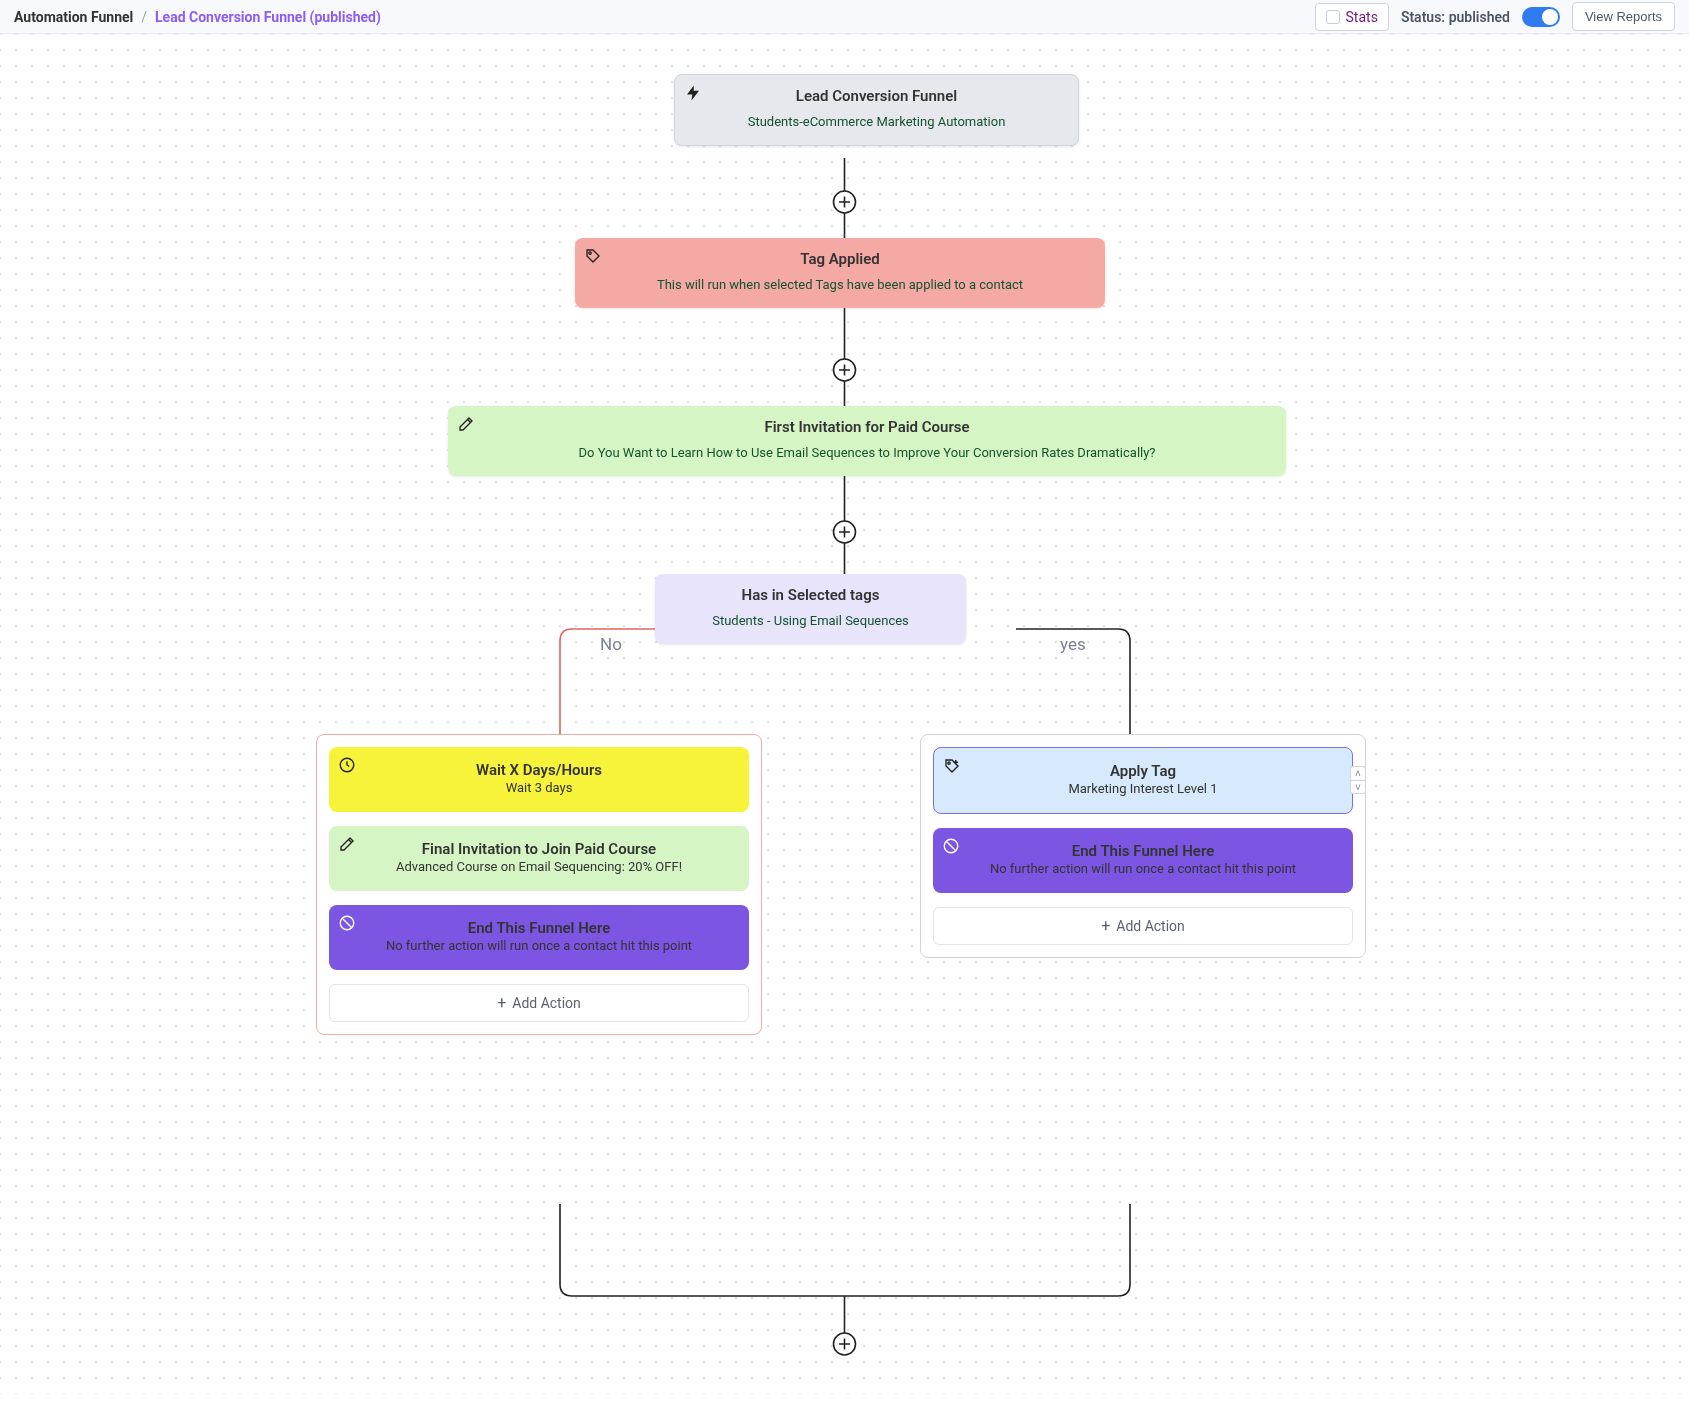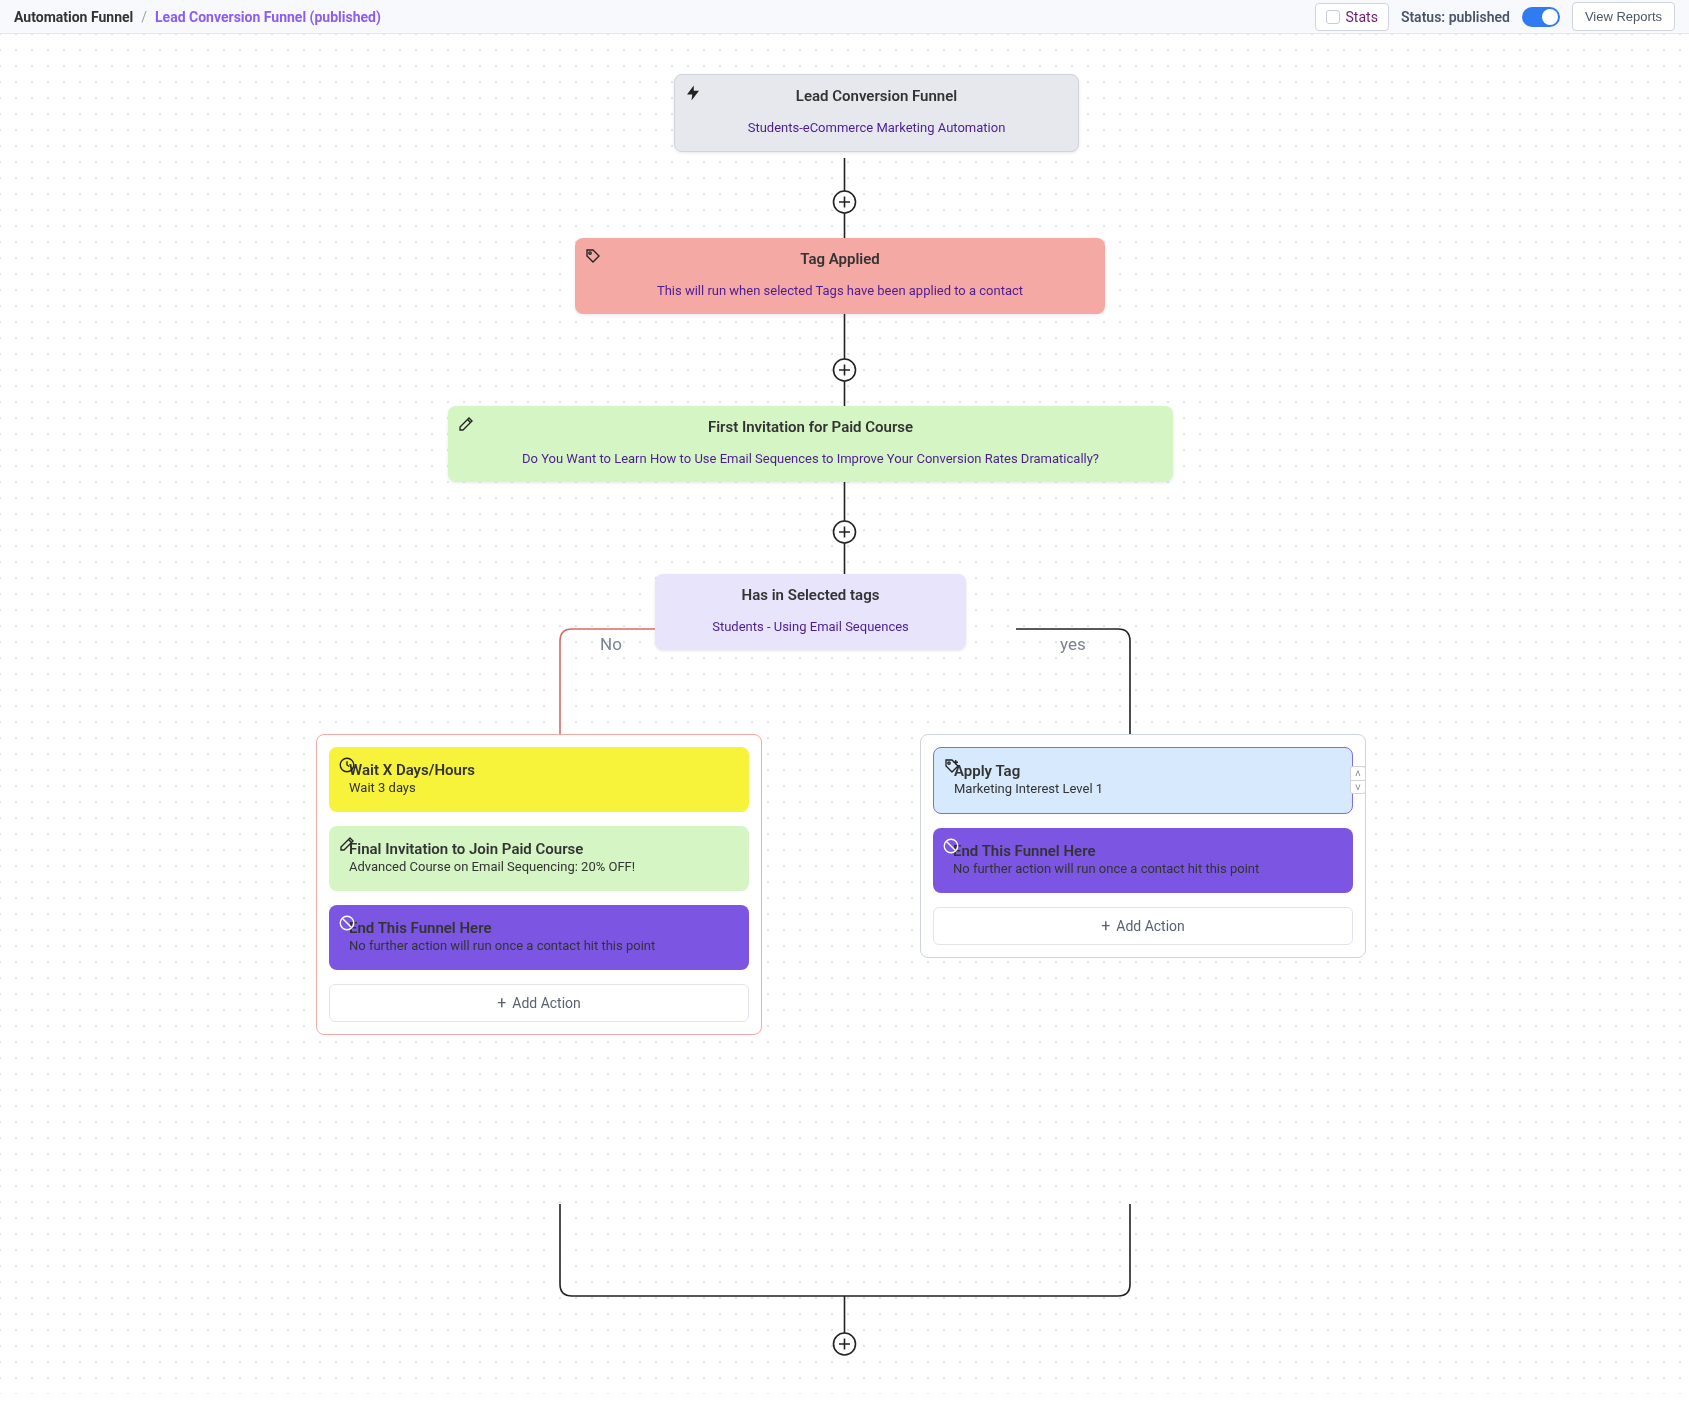--- a/index.html
+++ b/index.html
@@ -42,21 +42,21 @@
 .node {
   position: absolute;
   border-radius: 8px;
   padding: 12px 20px 14px;
   text-align: center;
   box-shadow: 0 1px 3px rgba(50,60,80,0.12);
 }
 .icon-slot { position: absolute; left: 8px; top: 8px; width: 20px; height: 20px; display:flex; align-items:center; justify-content:center; color:#222; }
 .icon-slot.white { color: #fff; }
 .node .title { font-weight: 600; font-size: 15px; color: #333; }
-.node .subtitle { color: #4c1d95; font-size: 13px; margin-top: 14px; line-height: 1.4; }
+.node .subtitle { color: #14532d; font-size: 13px; margin-top: 8px; line-height: 1.4; }
 
 .node-start   { background: #e6e8ed; border: 1px solid #cfd4dc; }
 .node-red     { background: #f4a9a5; }
 .node-green   { background: #d6f5c5; }
 .node-purple-l{ background: #e7e4fb; }
 .node-yellow  { background: #f6f33a; }
 .node-blue-l  { background: #d7e9fc; border: 1px solid #7c6cf5; }
 .node-violet  { background: #7c56e3; }
 
 .branch-box {
@@ -69,21 +69,21 @@
 .branch-box.yes { border: 1px solid #cfd4dc; }
 .branch-label {
   position: absolute;
   color: #7a8294;
   font-size: 17px;
 }
 .branch-box .inner-node {
   position: relative;
   border-radius: 8px;
   padding: 14px 20px;
-  text-align: left;
+  text-align: center;
   margin-bottom: 14px;
 }
 .inner-node .icon-slot { left: 8px; top: 8px; }
 .inner-node .title { font-weight: 600; font-size: 15px; }
 .inner-node .subtitle { font-size: 13px; line-height: 1.45; }
 
 .add-action {
   border: 1px solid #e1e5eb;
   border-radius: 6px;
   padding: 10px;
@@ -178,21 +178,21 @@
     <span class="icon-slot">
       <svg width="18" height="18" viewBox="0 0 24 24" fill="none" stroke="currentColor" stroke-width="1.8">
           <path d="M20 12 L12 20 L4 12 V4 H12 Z"></path>
           <circle cx="8" cy="8" r="1.6"></circle>
         </svg>
     </span>
     <div class="title">Tag Applied</div>
     <div class="subtitle">This will run when selected Tags have been applied to a contact</div>
   </div>
 
-  <div class="node node-green" style="left:448px; top:372px; width:725px;">
+  <div class="node node-green" style="left:448px; top:372px; width:838px;">
     <span class="icon-slot">
       <svg width="18" height="18" viewBox="0 0 24 24" fill="none" stroke="currentColor" stroke-width="1.8">
           <path d="M4 20 V16 L16 4 L20 8 L8 20 Z"></path>
           <path d="M14 6 L18 10"></path>
         </svg>
     </span>
     <div class="title">First Invitation for Paid Course</div>
     <div class="subtitle">Do You Want to Learn How to Use Email Sequences to Improve Your Conversion Rates Dramatically?</div>
   </div>
 

